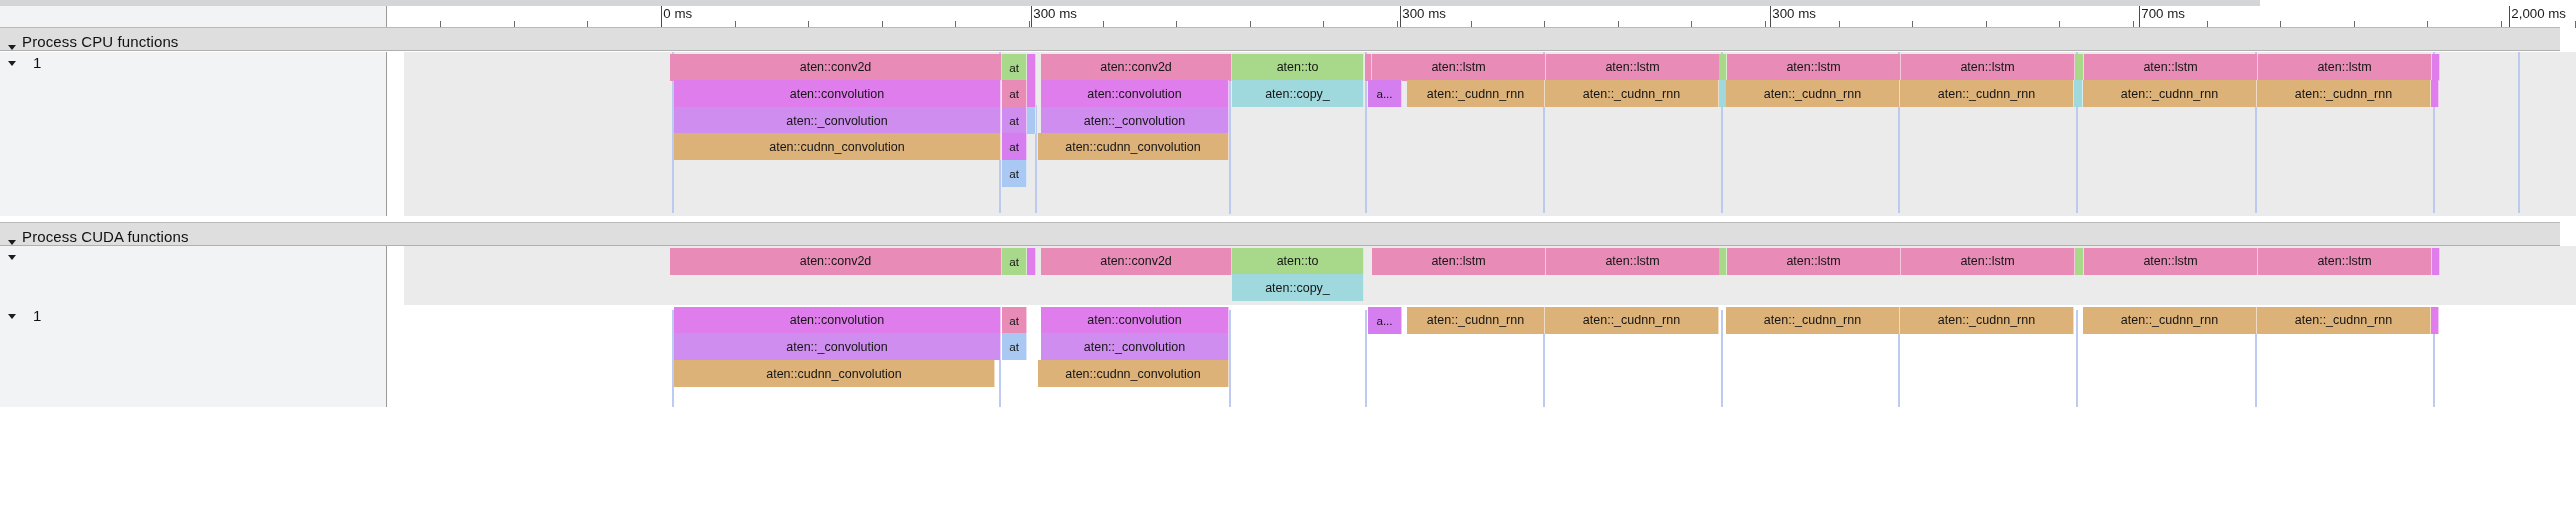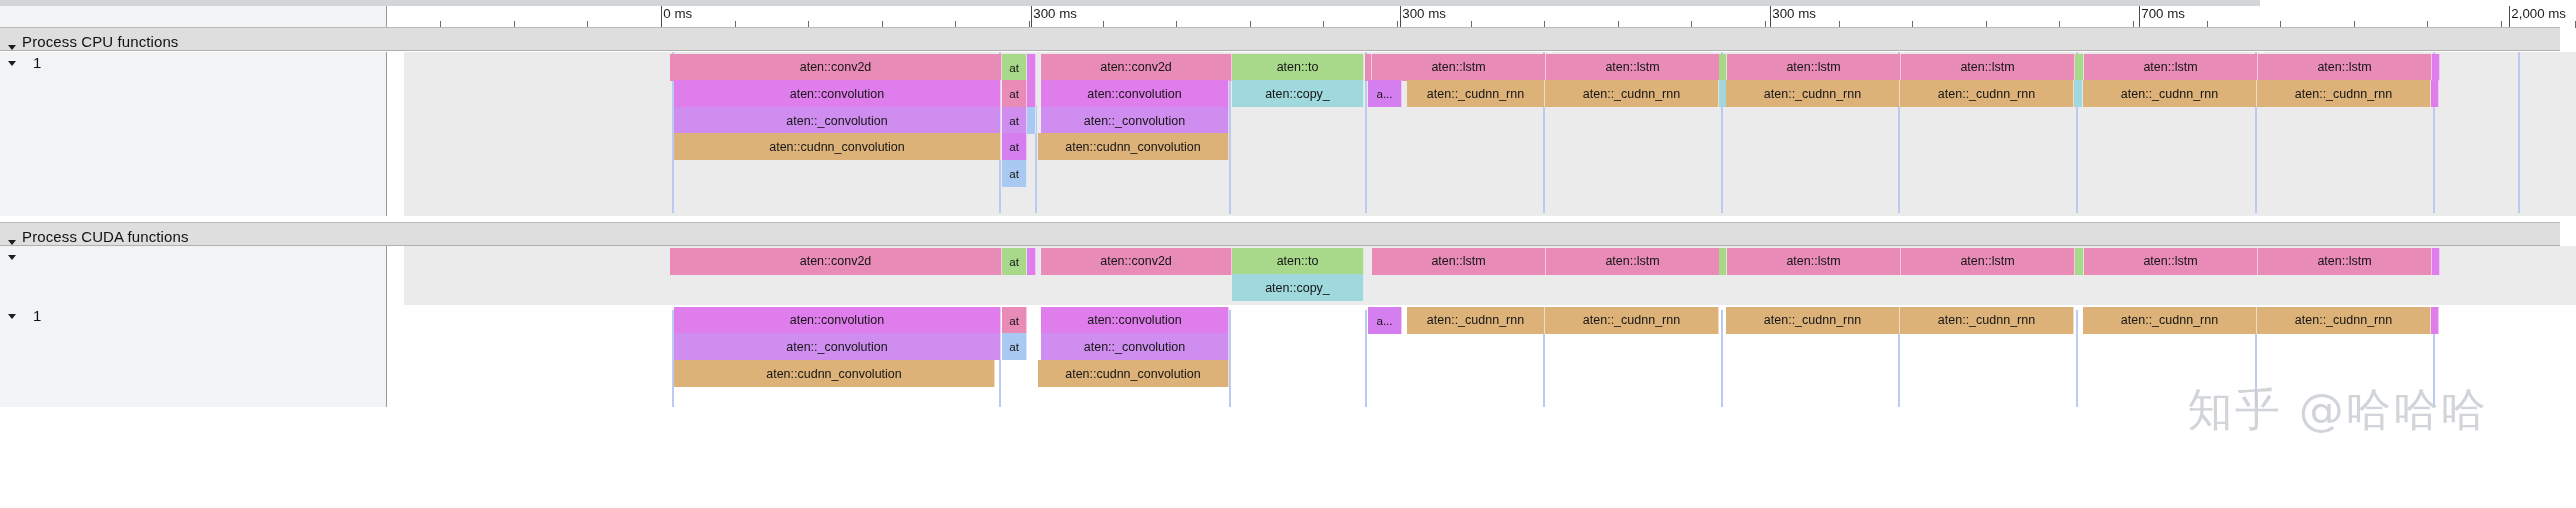--- a/index.html
+++ b/index.html
@@ -348,16 +348,15 @@
           <div class="slice thin" style="left: 2027px; top: 1.6px; width: 7.8px; background: rgb(224, 125, 237);"></div>
           <div class="slice" style="left: 270px; top: 28px; width: 327px; background: rgb(207, 141, 240);">aten::_convolution</div>
           <div class="slice thin" style="left: 598px; top: 28px; width: 25px; background: rgb(169, 201, 242);">at</div>
           <div class="slice" style="left: 637px; top: 28px; width: 188px; background: rgb(207, 141, 240);">aten::_convolution</div>
           <div class="slice" style="left: 270px; top: 55px; width: 321px; background: rgb(221, 178, 121);">aten::cudnn_convolution</div>
           <div class="slice" style="left: 634px; top: 55px; width: 191px; background: rgb(221, 178, 121);">aten::cudnn_convolution</div>
         </div>
       </div>
     </div>
 
-  <div class="watermark">知乎 @哈哈哈</div>
 
 </div>
 
 
 </body></html>

